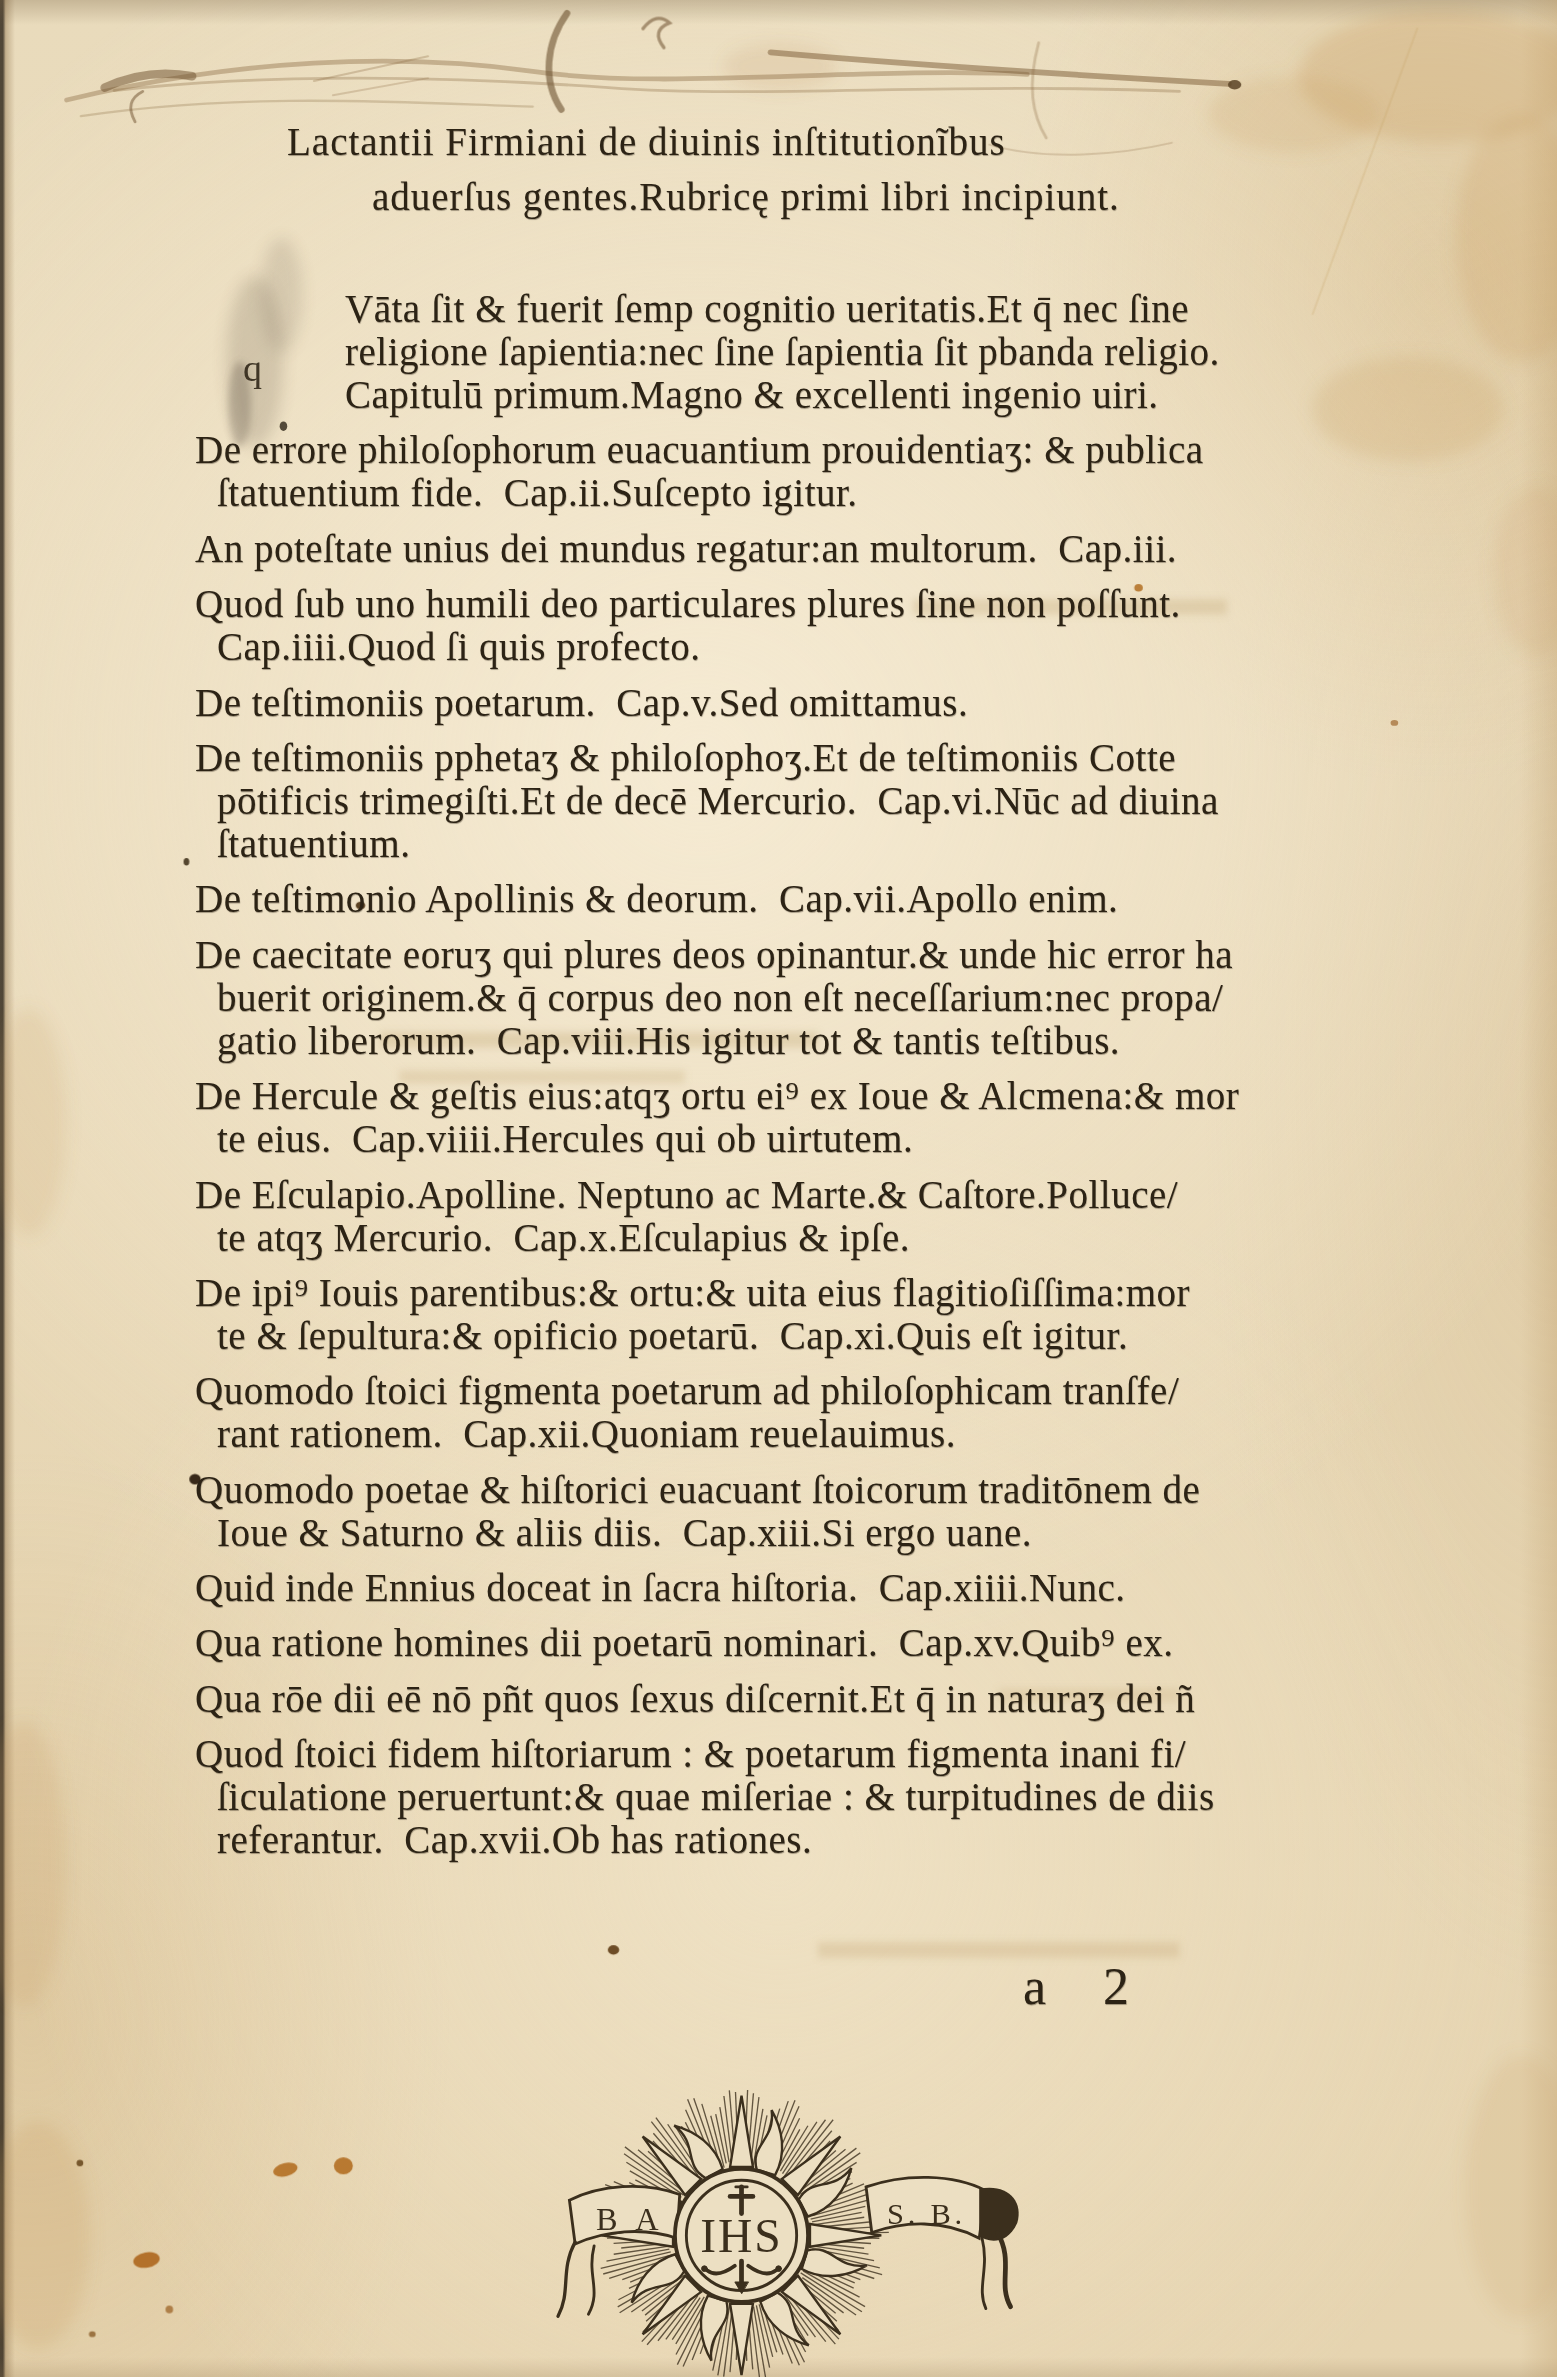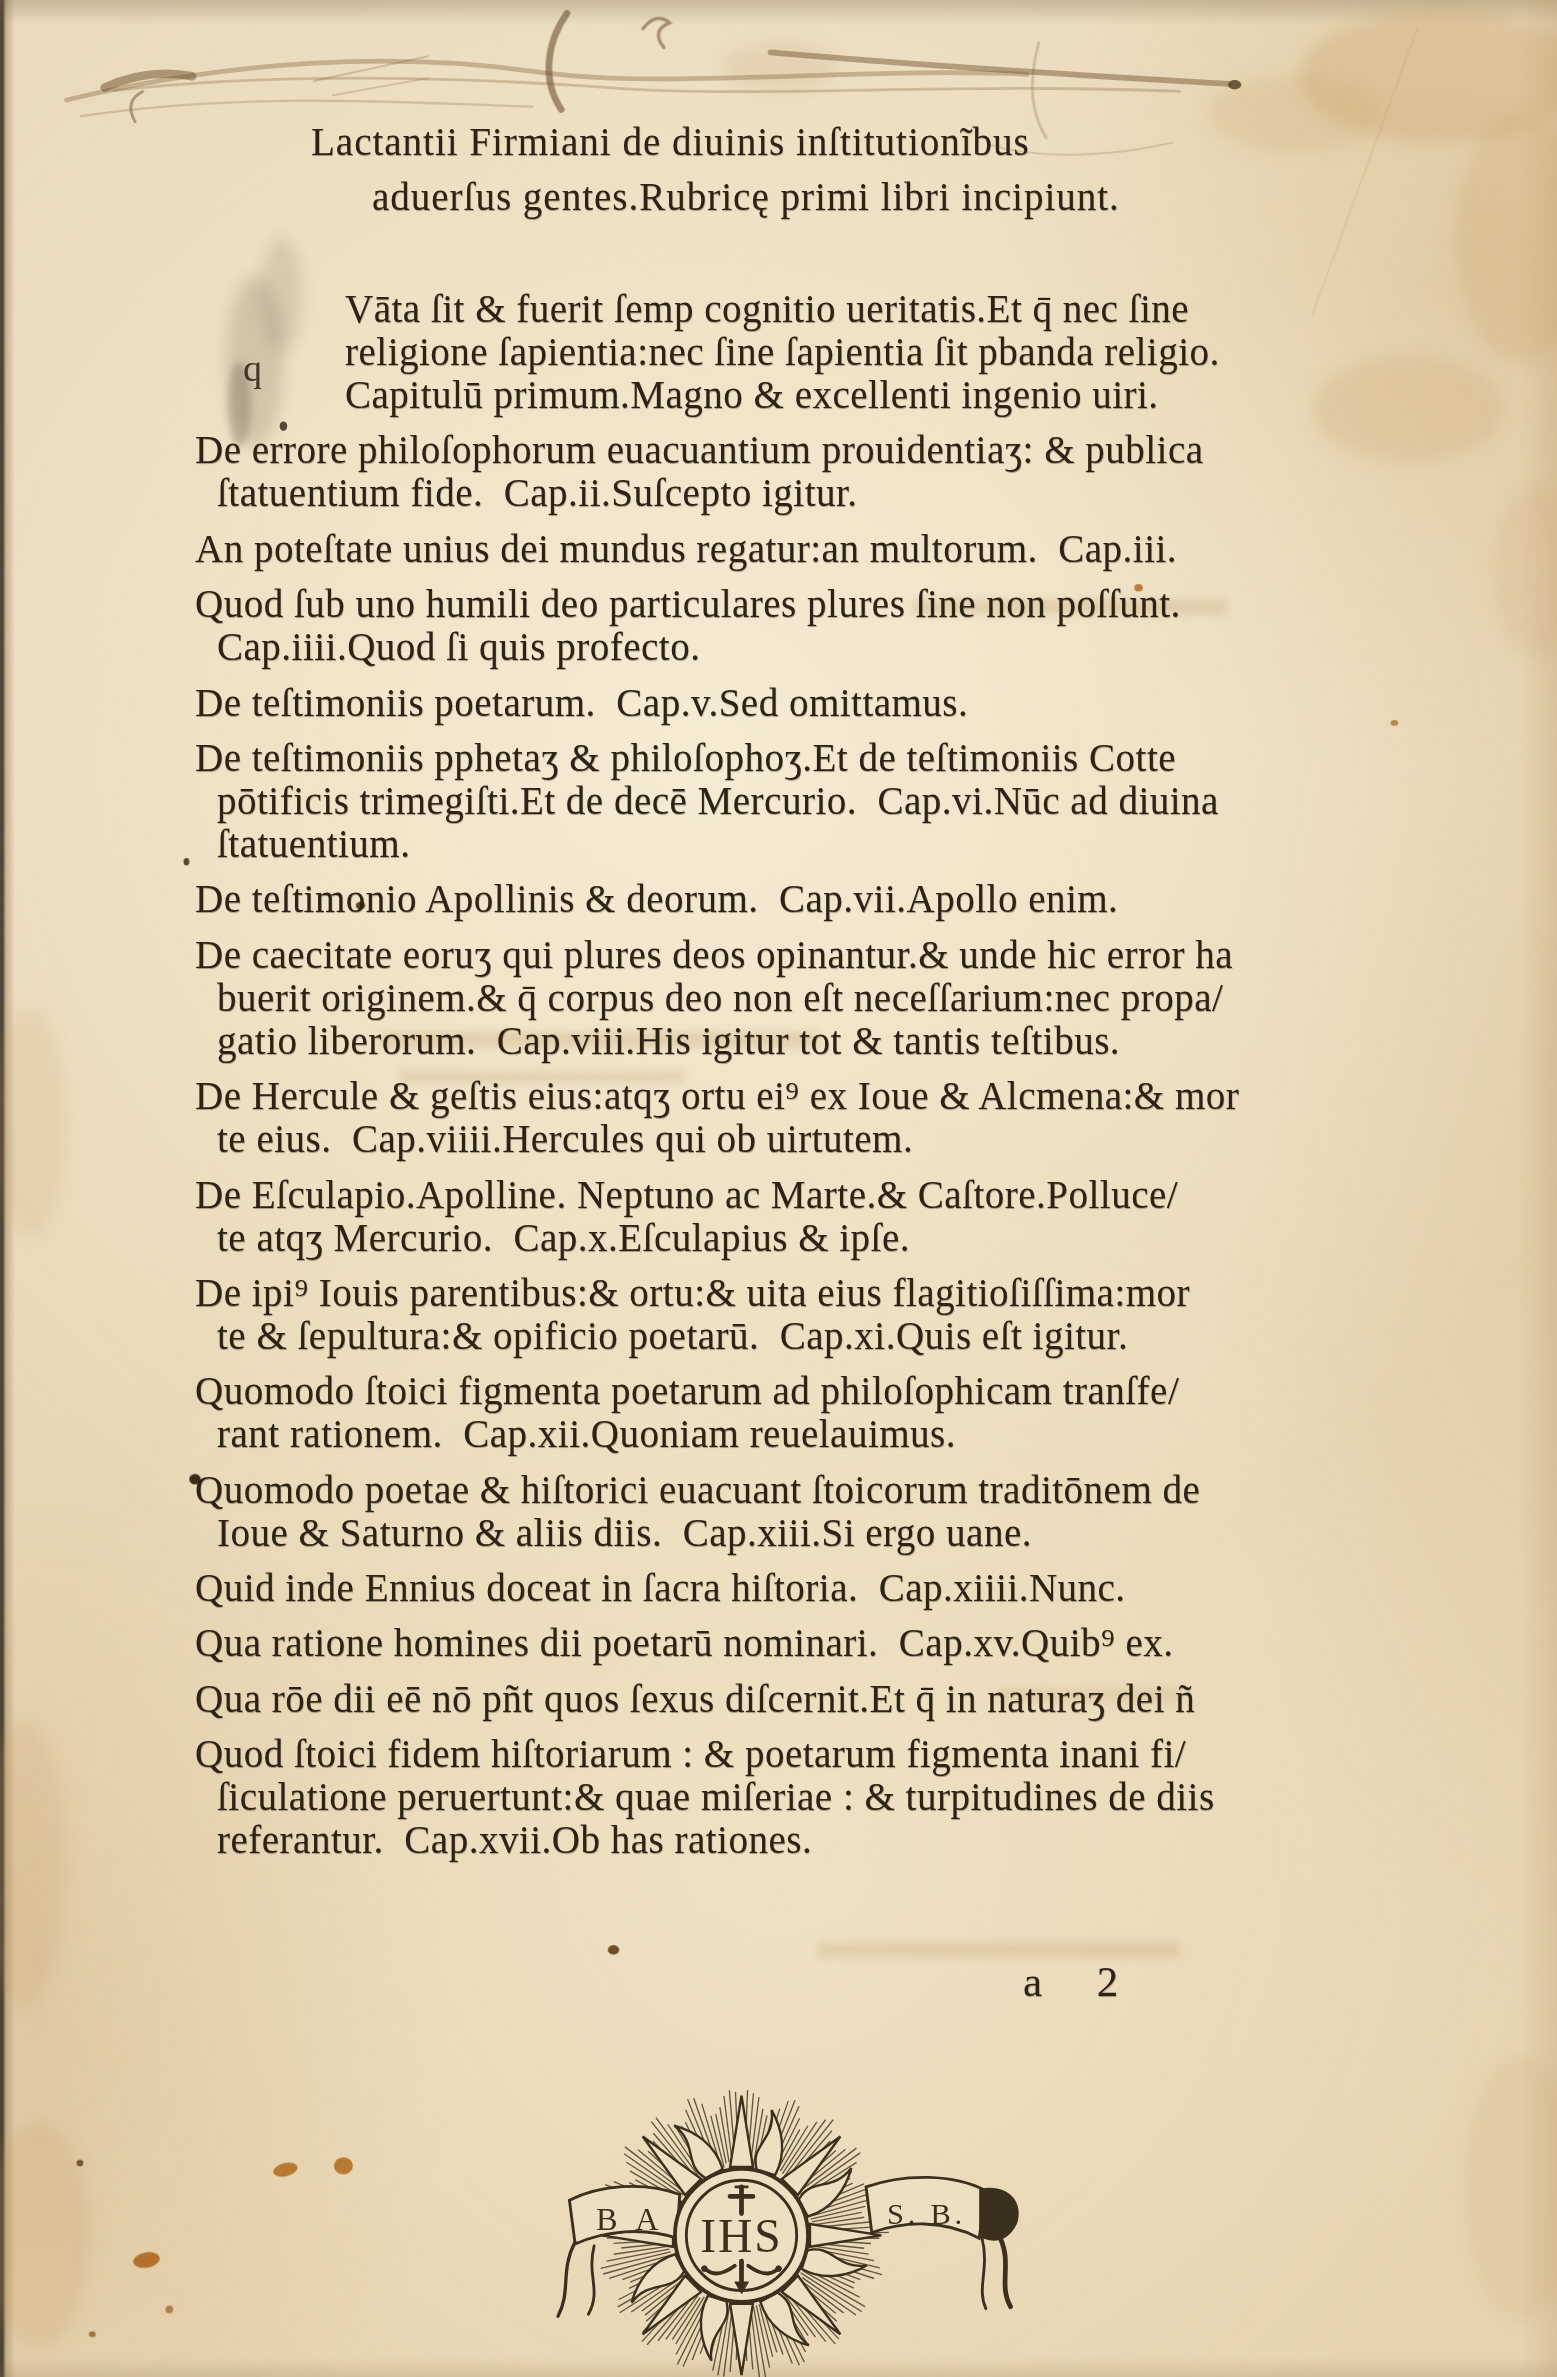--- a/index.html
+++ b/index.html
@@ -22,30 +22,30 @@
     background:linear-gradient(to top, rgba(140,114,76,.22), rgba(140,114,76,0));}
   .edge-right{position:absolute;right:0;top:0;width:38px;height:2378px;
     background:linear-gradient(to left, rgba(186,152,100,.30), rgba(186,152,100,0));}
 
   .decor{position:absolute;left:0;top:0;pointer-events:none;}
 
   .textblock{position:absolute;left:195px;top:114px;width:1198px;color:#2c2315;z-index:2;}
   .line{white-space:pre;font-size:39px;line-height:43px;height:43px;letter-spacing:0.5px;
         text-shadow:0.5px 0.7px 0.7px rgba(44,35,21,.38);}
   .title-line{height:55px;line-height:55px;letter-spacing:1px;}
-  .ind-t1{margin-left:116px;}
+  .ind-t1{margin-left:92px;}
   .ind-t2{margin-left:177px;}
   .title-gap{margin-bottom:63px;}
   .ind-p1{margin-left:150px;}
   .ind-flush{margin-left:0;}
   .ind-cont{margin-left:22px;}
   .ps{margin-top:12.4px;}
 
   .guide-letter{position:absolute;left:243px;top:346px;font-size:38px;color:#2c2315;opacity:.88;z-index:2;}
-  .signature{position:absolute;left:1023px;top:1957px;font-size:43px;color:#2c2315;word-spacing:44px;z-index:2;
+  .signature{position:absolute;left:1023px;top:1957px;font-size:52px;color:#2c2315;word-spacing:44px;z-index:2;
              text-shadow:0.5px 0.7px 0.7px rgba(44,35,21,.38);}
   .device-wrap{position:absolute;left:552px;top:2088px;width:476px;height:290px;z-index:2;}
 </style>
 </head>
 <body>
 
 <div class="edge-left"></div>
 <div class="edge-top"></div>
 <div class="edge-bottom"></div>
 <div class="edge-right"></div>

